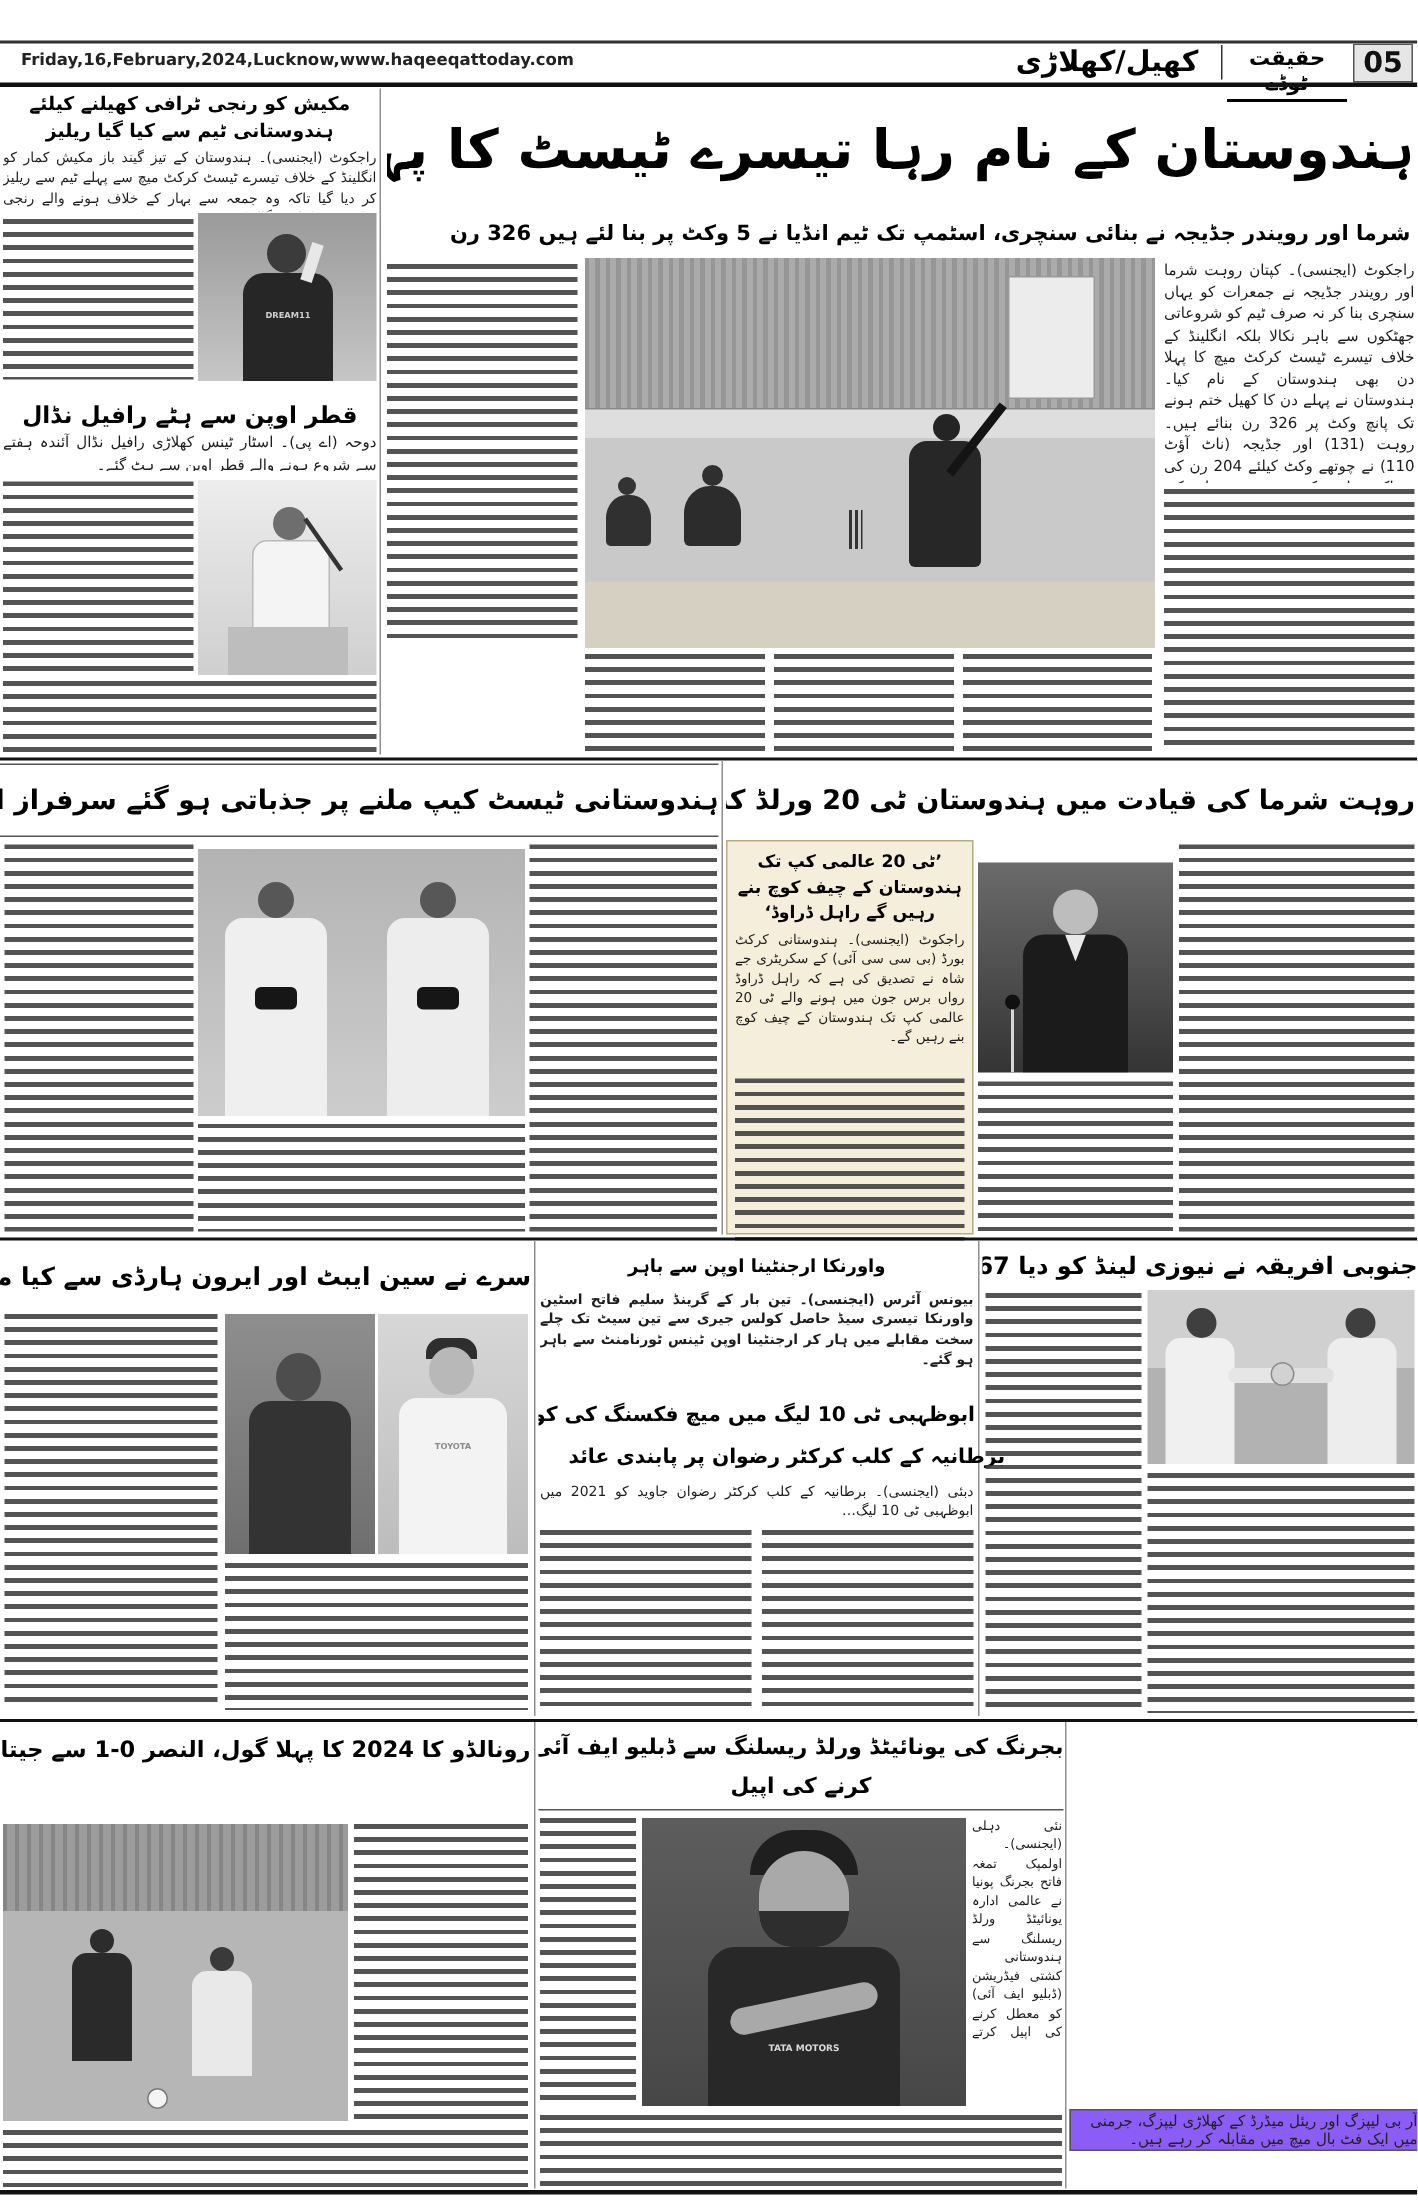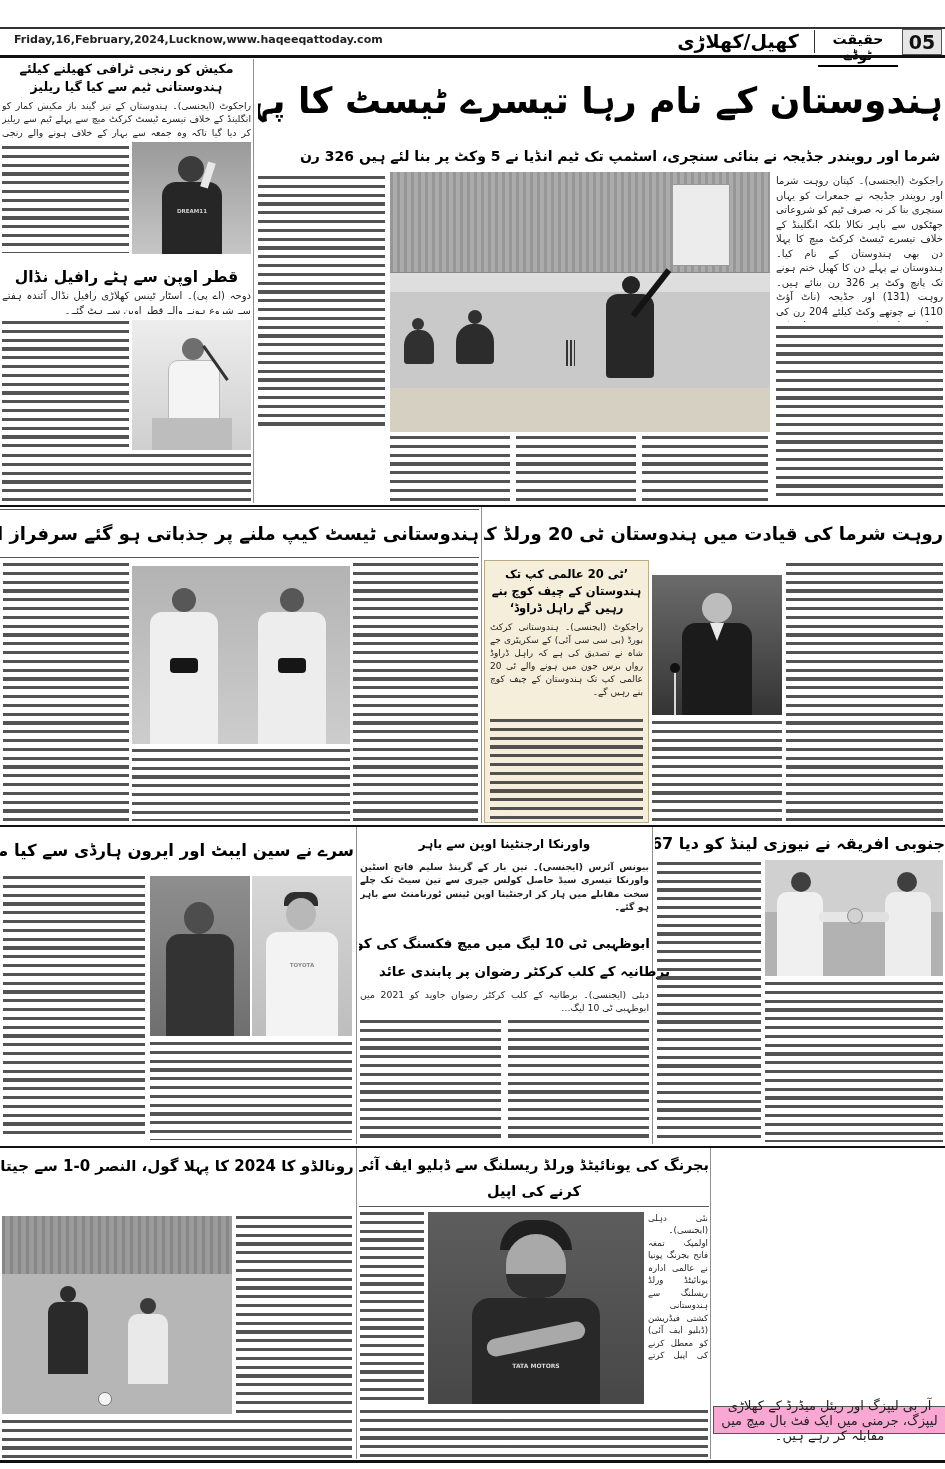--- a/index.html
+++ b/index.html
@@ -5,21 +5,21 @@
   html,body{margin:0;padding:0;background:#ffffff;}
   #page{position:relative;width:945px;height:1469px;background:#fff;
         font-family:"DejaVu Sans",sans-serif;color:#111;overflow:hidden;}
   .abs{position:absolute;}
   .hl{font-weight:700;text-align:center;direction:rtl;color:#000;}
   .lead{direction:rtl;text-align:justify;color:#1d1d1d;overflow:hidden;line-height:1.45;}
   .fill{background:repeating-linear-gradient(to bottom,#3c3c3c 0,#3c3c3c 3.2px,transparent 3.2px,transparent 8.8px);opacity:.88;}
   .vr{width:1px;background:#8f8f8f;}
   .hr{background:#111;}
   .ph{background:#c4c4c4;overflow:hidden;}
-  .cap{font-size:13px;direction:rtl;text-align:center;border:1px solid #555;background:#f9a8d4;
+  .cap{font-size:10px;direction:rtl;text-align:right;border:1px solid #555;background:#8b5cf6;
        display:flex;align-items:center;justify-content:center;color:#222;}
   .en{font-family:"DejaVu Sans",sans-serif;}
   .circle{border-radius:50%;}
   .jersey{color:#8a8a8a;font-weight:700;text-align:center;}
 </style>
 </head>
 <body>
 
 <div id="page">
 

